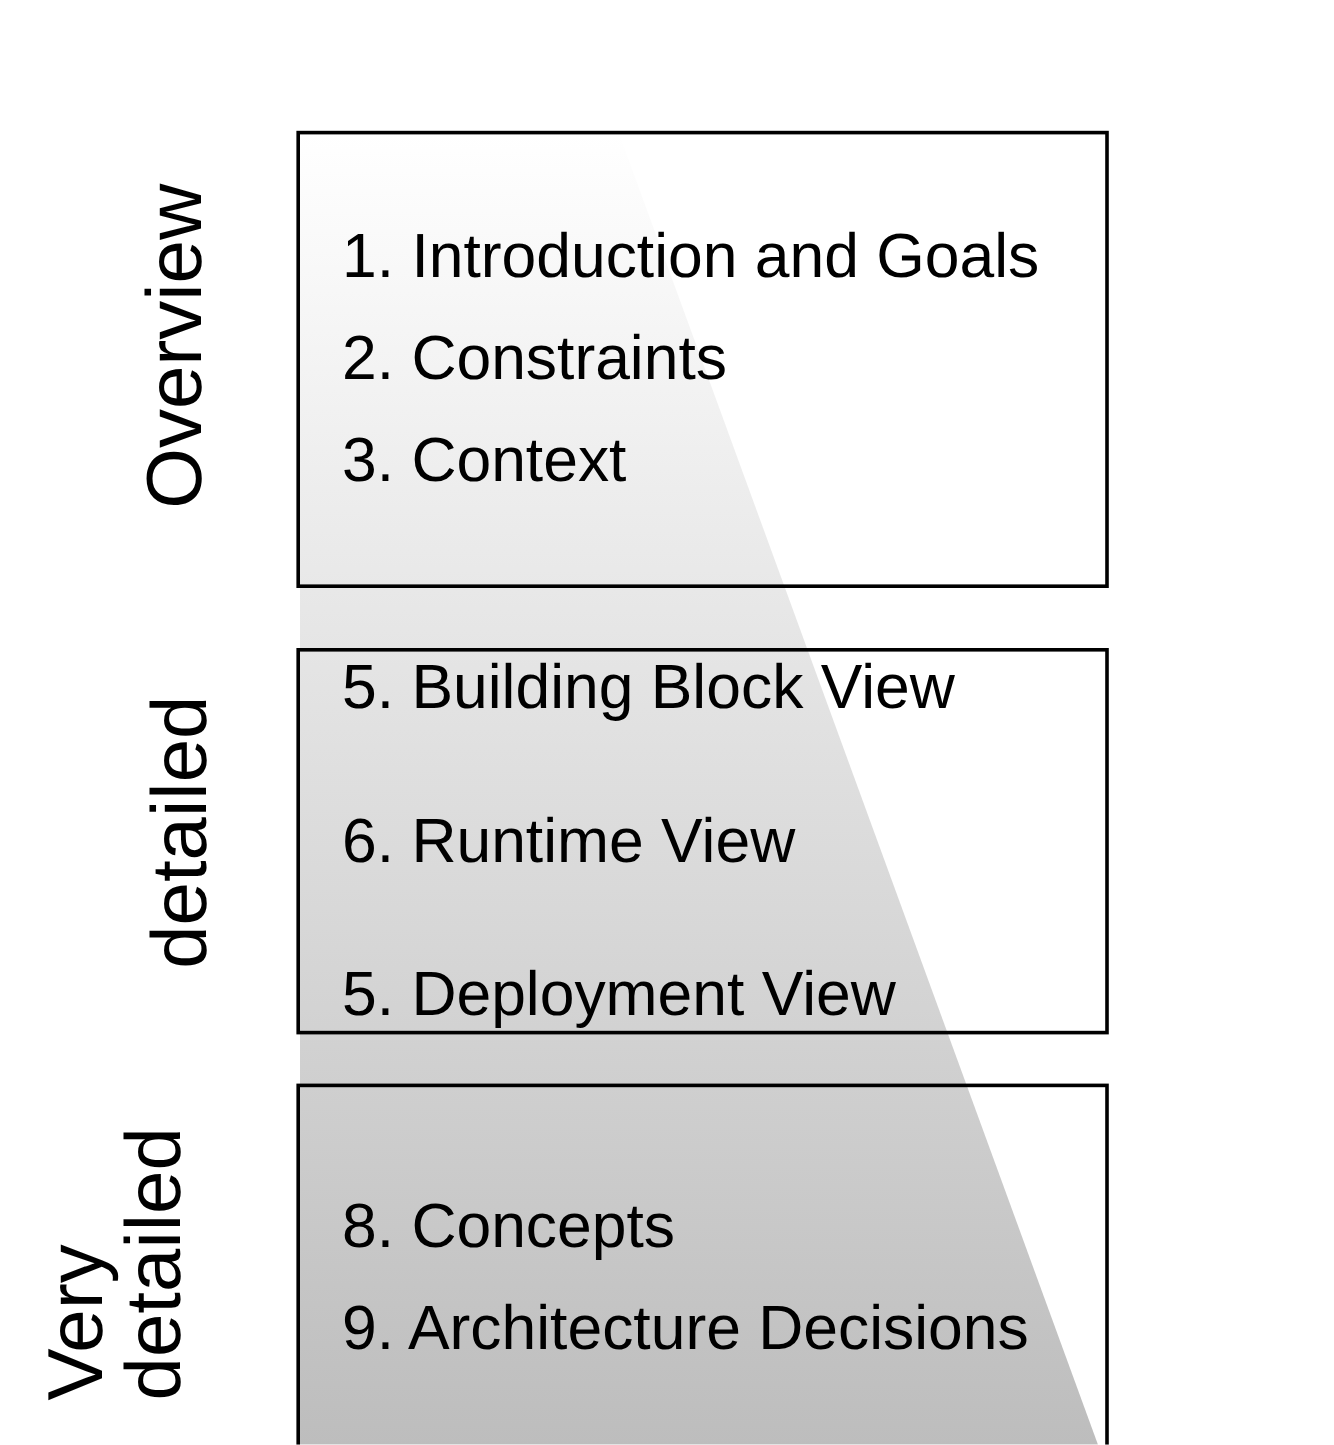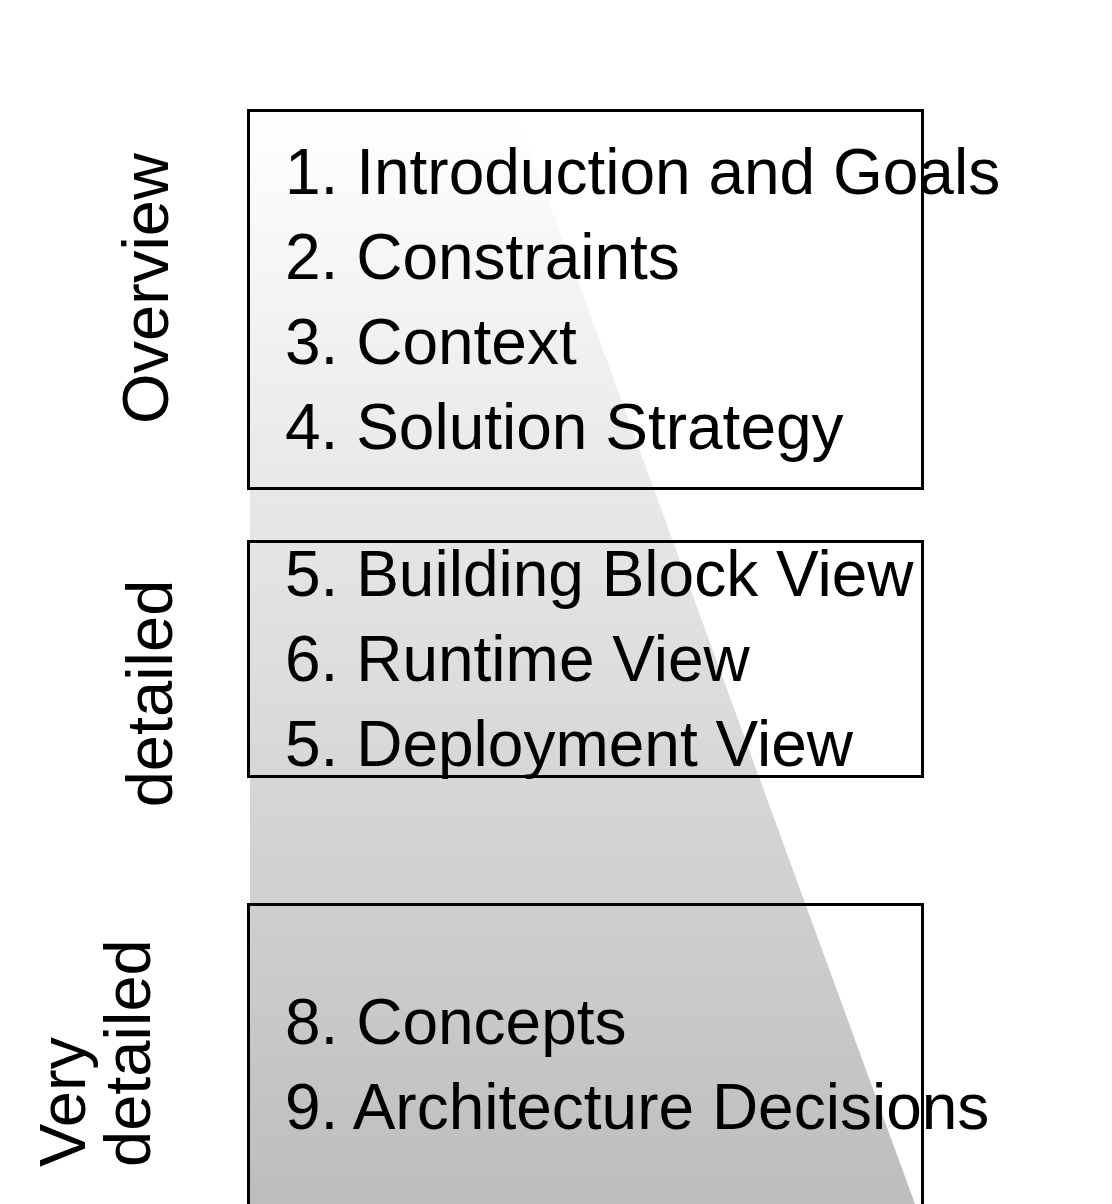--- a/index.html
+++ b/index.html
@@ -24,24 +24,24 @@
     width: 677px;
     border: 3px solid #000000;
     box-sizing: border-box;
     background: transparent;
     display: flex;
     flex-direction: column;
     justify-content: center;
     padding-left: 35px;
   }
   .box-overview      { top: 109px;  height: 381px; }
-  .box-detailed      { top: 540px;  height: 238px; }
+  .box-detailed      { top: 540px;  height: 322px; gap: 43px; }
   .box-very-detailed { top: 903px;  height: 324px; }
   .outline-item {
-    font-size: 64px;
+    font-size: 52px;
     line-height: 85px;
     white-space: nowrap;
     letter-spacing: 0px;
   }
   .level-label {
     position: absolute;
     transform: rotate(-90deg);
     font-size: 65px;
     line-height: 65px;
     white-space: nowrap;
@@ -85,21 +85,20 @@
   </div>
   <div class="level-label label-very-detailed">
     <div>Very</div>
     <div>detailed</div>
   </div>
 
   <div class="level-box box-overview">
     <div class="outline-item">1. Introduction and Goals</div>
     <div class="outline-item">2. Constraints</div>
     <div class="outline-item">3. Context</div>
-    <div class="outline-item">4. Solution Strategy</div>
   </div>
 
   <div class="level-box box-detailed">
     <div class="outline-item">5. Building Block View</div>
     <div class="outline-item">6. Runtime View</div>
     <div class="outline-item">5. Deployment View</div>
   </div>
 
   <div class="level-box box-very-detailed">
     <div class="outline-item">8. Concepts</div>

